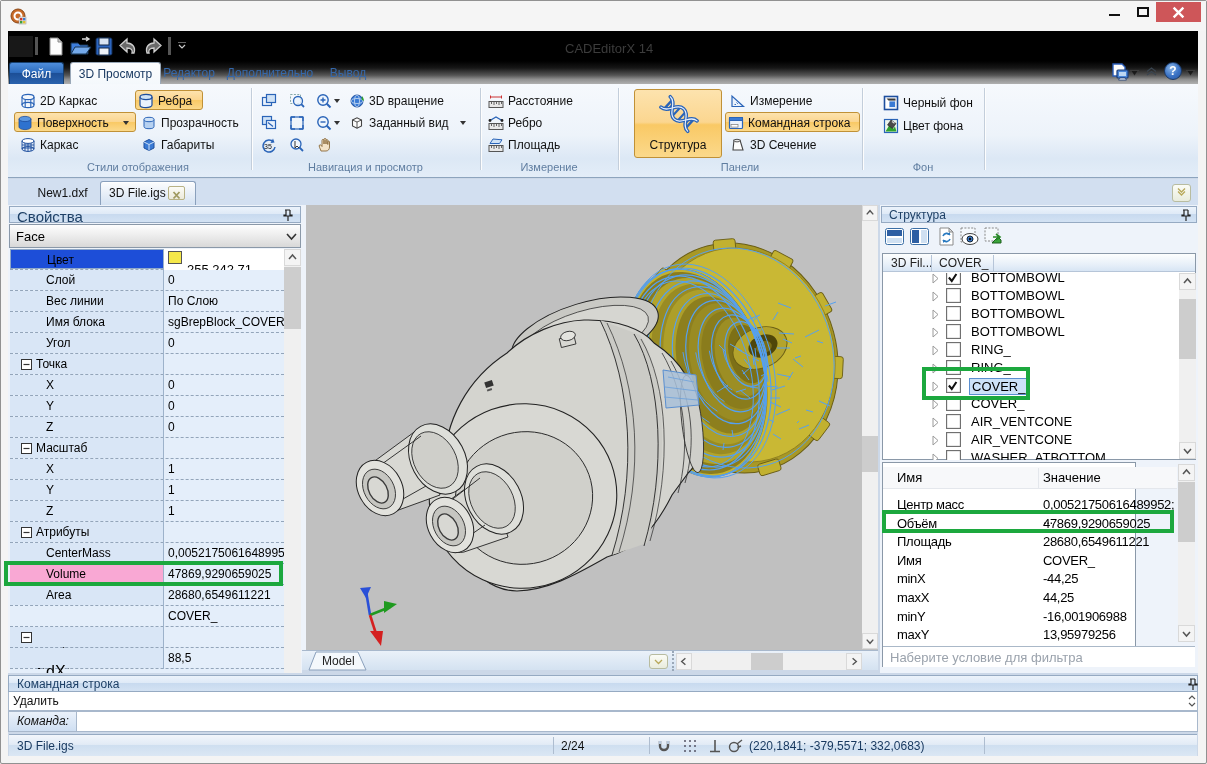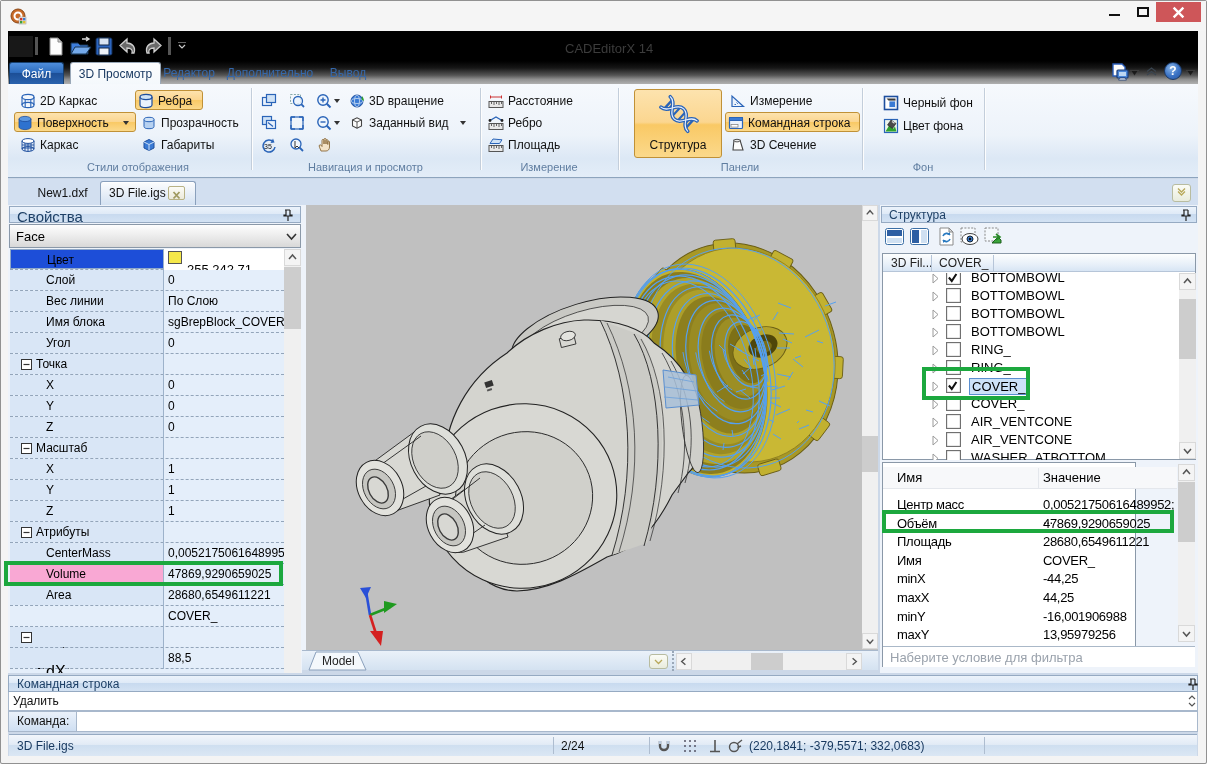--- a/index.html
+++ b/index.html
@@ -982,21 +982,21 @@
     </svg>
   </div>
 <div class="abs" style="left:8px;top:692px;width:1190px;height:19px;background:#fff;border:1px solid #a8b8cc;border-top:none;">
   <div class="abs" style="left:4px;top:2px;font-size:12px;color:#111;">Удалить</div>
   <div class="abs" style="left:1178px;top:1px;width:10px;height:16px;">
     <svg width="10" height="16" viewBox="0 0 10 16">
         <path d="M2 6 L5 3 L8 6 M2 10 L5 13 L8 10" stroke="#555" stroke-width="1.2" fill="none"></path>
       </svg>
   </div>
 </div>
-<div class="abs" style="left:8px;top:711px;width:1190px;height:21px;background:#fff;border:1px solid #a8b8cc;">
+<div class="abs" style="left:8px;top:711px;width:1190px;height:21px;background:#fff;border:1px solid #a8b8cc;font-style:italic;">
   <div class="abs" style="left:0;top:0;width:68px;height:19px;background:linear-gradient(#eaf1fa,#cfdff2);border-right:1px solid #a8b8cc;font-size:12px;color:#111;line-height:19px;padding-left:8px;">Команда:</div>
 </div>
 <div class="statusbar" id="statusbar">
   <div class="abs" style="left:8px;top:4px;">3D File.igs</div>
   <div class="abs" style="left:544px;top:2px;width:1px;height:17px;background:#aebdd0;"></div>
   <div class="abs" style="left:552px;top:4px;color:#111;">2/24</div>
   <div class="abs" style="left:640px;top:2px;width:1px;height:17px;background:#aebdd0;"></div>
   <svg class="abs" style="left:648px;top:4px;" width="14" height="14" viewBox="0 0 14 14">
       <path d="M3 2 v5 a4 4 0 0 0 8 0 v-5" fill="none" stroke="#555" stroke-width="2.4"></path>
       <path d="M3 2 v3 M11 2 v3" stroke="#b8c8dc" stroke-width="2.4"></path>

